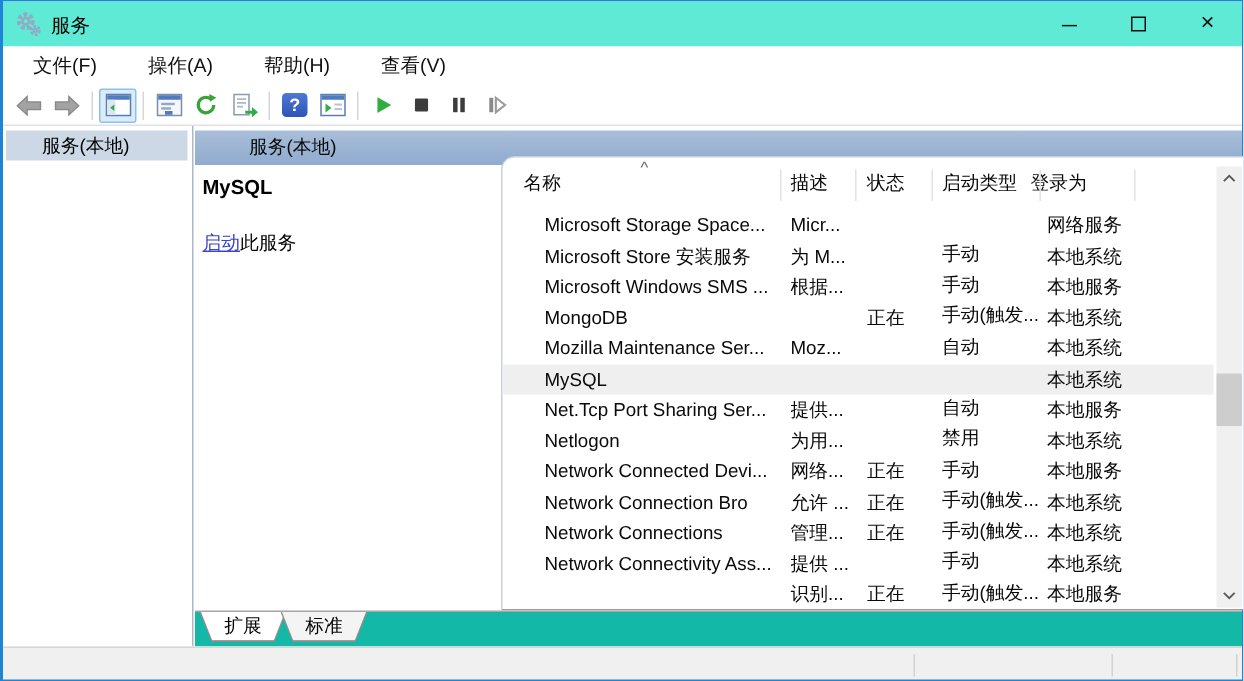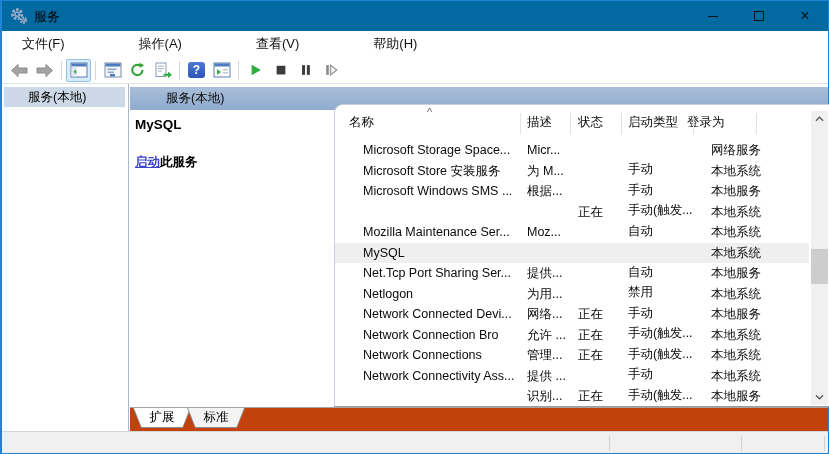--- a/index.html
+++ b/index.html
@@ -2,72 +2,72 @@
 <html lang="zh"><head>
 <meta charset="utf-8">
 <style>
   * { margin:0; padding:0; box-sizing:border-box; font-family:"Liberation Sans","DejaVu Sans",sans-serif; }
   html,body { width:829px; height:454px; overflow:hidden; background:#fff; }
   .window {
     position:relative; width:829px; height:454px; background:#fff;
     border:1px solid #1f83d6; border-left-width:2px; border-bottom-width:2px;
   }
   
-  .titlebar { position:absolute; left:0; top:0; right:0; height:30px; background:#0369a1; }
+  .titlebar { position:absolute; left:0; top:0; right:0; height:30px; background:#5eead4; }
   .title-icon { position:absolute; left:8px; top:6px; width:18px; height:18px; }
   .title-text { position:absolute; left:32px; top:7px; font-size:13px; color:#000; }
   .win-btn { position:absolute; top:0; width:46px; height:30px; display:flex; align-items:center; justify-content:center; font-size:14px; color:#111; }
   .btn-min { right:92px; } .btn-max { right:46px; } .btn-close { right:0; font-size:16px; }
   .btn-max span { font-size:11px; border:1px solid #111; width:10px; height:10px; display:inline-block; }
   
-  .menubar { position:absolute; left:0; top:30px; right:0; height:26px; background:#fff; display:flex; align-items:center; padding-left:10px;gap:40px; }
+  .menubar { position:absolute; left:0; top:30px; right:0; height:26px; background:#fff; display:flex; align-items:center; padding-left:10px; }
   .menu-item { font-size:13px; color:#111; padding:3px 10px; margin-right:14px; }
   
   .toolbar { position:absolute; left:0; top:56px; right:0; height:27px; background:#fff; border-bottom:1px solid #e2e2e2; display:flex; align-items:center; padding-left:5px; }
   .tb-btn { width:25px; height:23px; display:flex; align-items:center; justify-content:center; border:1px solid transparent; border-radius:2px; }
   .tb-btn.active { background:#d9ecfb; border-color:#8ec0e8; }
   .tb-sep { width:1px; height:19px; background:#d6d6d6; margin:0 4px; }
   .help-badge { width:17px; height:16px; background:linear-gradient(#4f77d4,#2d55b4); color:#fff; border-radius:3px; font-weight:bold; font-size:12px; display:flex; align-items:center; justify-content:center; }
   
   .tree { position:absolute; left:0; top:83px; width:127px; height:347px; background:#fff; border-right:1px solid #aab8c8; }
   .tree-item { position:absolute; left:2px; top:3px; right:3px; height:20px; background:#cdd8e6; display:flex; align-items:center; padding-left:4px; }
   .tree-item .gear-svg { width:15px; height:15px; margin-right:5px; }
   .tree-item-label { font-size:12.5px; color:#000; }
   .main-header { position:absolute; left:128px; top:86px; right:0; height:23px; background:linear-gradient(#a9bed9,#8fabce); display:flex; align-items:center; padding-left:12px; }
   .main-header .gear-svg { width:15px; height:15px; margin-right:9px; }
   .main-header-label { font-size:12.5px; color:#0a0a0a; }
   .main-bg { position:absolute; left:128px; top:109px; right:0; height:297px; background:#fff; }
   .desc-title { position:absolute; left:133px; top:116px; font-size:13.5px; font-weight:bold; color:#000; }
-  .desc-action { position:absolute; left:133px; top:153px; font-size:12.5px; color:#000;font-weight:bold; }
+  .desc-action { position:absolute; left:133px; top:153px; font-size:12.5px; color:#000; }
   .desc-action a { color:#3c45c8; text-decoration:underline; }
   
   .list-panel { position:absolute; left:332px; top:103px; width:495px; height:303px;
     background:#fff; border-top-left-radius:9px; border-left:1px solid #c6d0dc; border-top:1px solid #c6d0dc; border-bottom:1px solid #9b9b9b; }
   .col-header { position:absolute; top:0; height:34px; font-size:12.5px; color:#0a0a0a; line-height:34px; }
   .col-sep { position:absolute; top:8px; height:21px; width:1px; background:#e2e2e2; }
   .sort-caret { position:absolute; left:92px; top:1px; font-size:11px; color:#666; }
   .rows { position:absolute; left:0; top:35px; right:20px; }
   .row { position:relative; height:20.5px; }
   .row.selected { background:#efefef; }
   .cell { position:absolute; top:0; height:20.5px; line-height:20.5px; font-size:12.5px; color:#0a0a0a; white-space:nowrap; overflow:hidden; }
   .c-icon { left:6px; top:3px; width:15px; height:15px; }
   .c-name { left:28px; width:158px; }
   .c-desc { left:192px; width:48px; }
   .c-status { left:243px; width:46px; }
   .c-startup { left:293px; width:68px;margin-top:19px; }
-  .c-logon { left:376px; width:80px; }
+  .c-logon { left:348px; width:80px;text-align:center; }
   .tree .gear-svg g, .title-icon g { stroke:#93a9c4; }
   
   .vscroll { position:absolute; top:6px; bottom:1px; right:1px; width:17px; background:#f0f0f0; }
   .scroll-arrow { position:absolute; left:0; width:17px; height:16px; display:flex; align-items:center; justify-content:center; }
   .scroll-up { top:0; } .scroll-down { bottom:0; }
   .scroll-thumb { position:absolute; left:0; top:138px; width:17px; height:35px; background:#cdcdcd; }
   
   .panel-bottom-line { position:absolute; left:128px; right:0; top:406px; height:1px; background:#a5a5a5; }
-  .tabs { position:absolute; left:128px; right:0; top:407px; height:23px; background:#c2410c; }
+  .tabs { position:absolute; left:128px; right:0; top:407px; height:23px; background:#14b8a6; }
   .tab { position:absolute; top:0; height:20px; }
   .tab-shape { position:absolute; inset:0; background:#8f8f8f; clip-path:polygon(0 0, 100% 0, calc(100% - 8px) 100%, 8px 100%); }
   .tab-face { position:absolute; left:1px; right:1px; top:0; bottom:1px; clip-path:polygon(0 0, 100% 0, calc(100% - 7.5px) 100%, 7.5px 100%);
     font-size:12.5px; text-align:center; line-height:19px; color:#000; }
   .tab-extended { left:3px; width:58px; }
   .tab-standard { left:57px; width:58px; }
   .tab-extended .tab-face { background:#fff; }
   .tab-standard .tab-face { background:#f4f4f4; }
   
   .statusbar { position:absolute; left:0; right:0; top:430px; height:22px; background:#f0f0f0; border-top:1px solid #d7d7d7; }
@@ -102,22 +102,22 @@
     <div class="win-btn btn-min">─</div>
     <div class="win-btn btn-max">
         <span></span>
       </div>
     <div class="win-btn btn-close">×</div>
   </div>
 
   <div class="menubar">
     <span class="menu-item">文件(F)</span>
     <span class="menu-item">操作(A)</span>
+    <span class="menu-item">帮助(H)</span>
     <span class="menu-item">查看(V)</span>
-    <span class="menu-item">帮助(H)</span>
   </div>
 
   <div class="toolbar">
     <span class="tb-btn">
       <svg width="19" height="15" viewBox="0 0 20 16">
           <path d="M8.5 1.5 L1.5 8 L8.5 14.5 L8.5 10.7 L18 10.7 L18 5.3 L8.5 5.3 Z" fill="#a3a3a3" stroke="#8a8a8a"></path>
         </svg>
     </span>
     <span class="tb-btn">
       <svg width="19" height="15" viewBox="0 0 20 16">
@@ -259,20 +259,21 @@
     <span class="cell c-name">Microsoft Windows SMS ...</span>
     <span class="cell c-desc">根据...</span>
     <span class="cell c-status"></span>
     <span class="cell c-startup">手动(触发...</span>
     <span class="cell c-logon">本地服务</span>
   </div>
         <div class="row">
     <svg class="gear-svg c-icon" viewBox="0 0 16 16">
             <use href="#gears"></use>
           </svg>
+    <span class="cell c-name">MongoDB</span>
     <span class="cell c-desc"></span>
     <span class="cell c-status">正在</span>
     <span class="cell c-startup">自动</span>
     <span class="cell c-logon">本地系统</span>
   </div>
         <div class="row">
     <svg class="gear-svg c-icon" viewBox="0 0 16 16">
             <use href="#gears"></use>
           </svg>
     <span class="cell c-name">Mozilla Maintenance Ser...</span>

